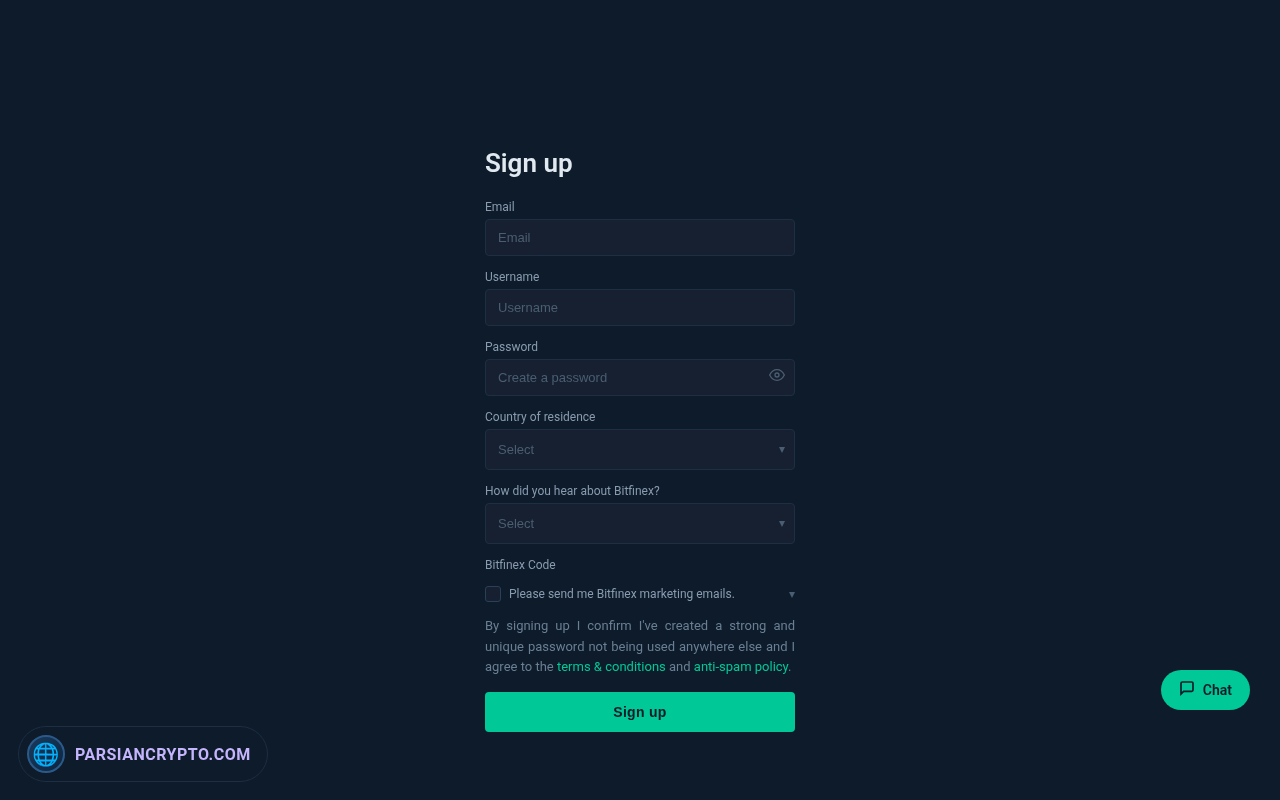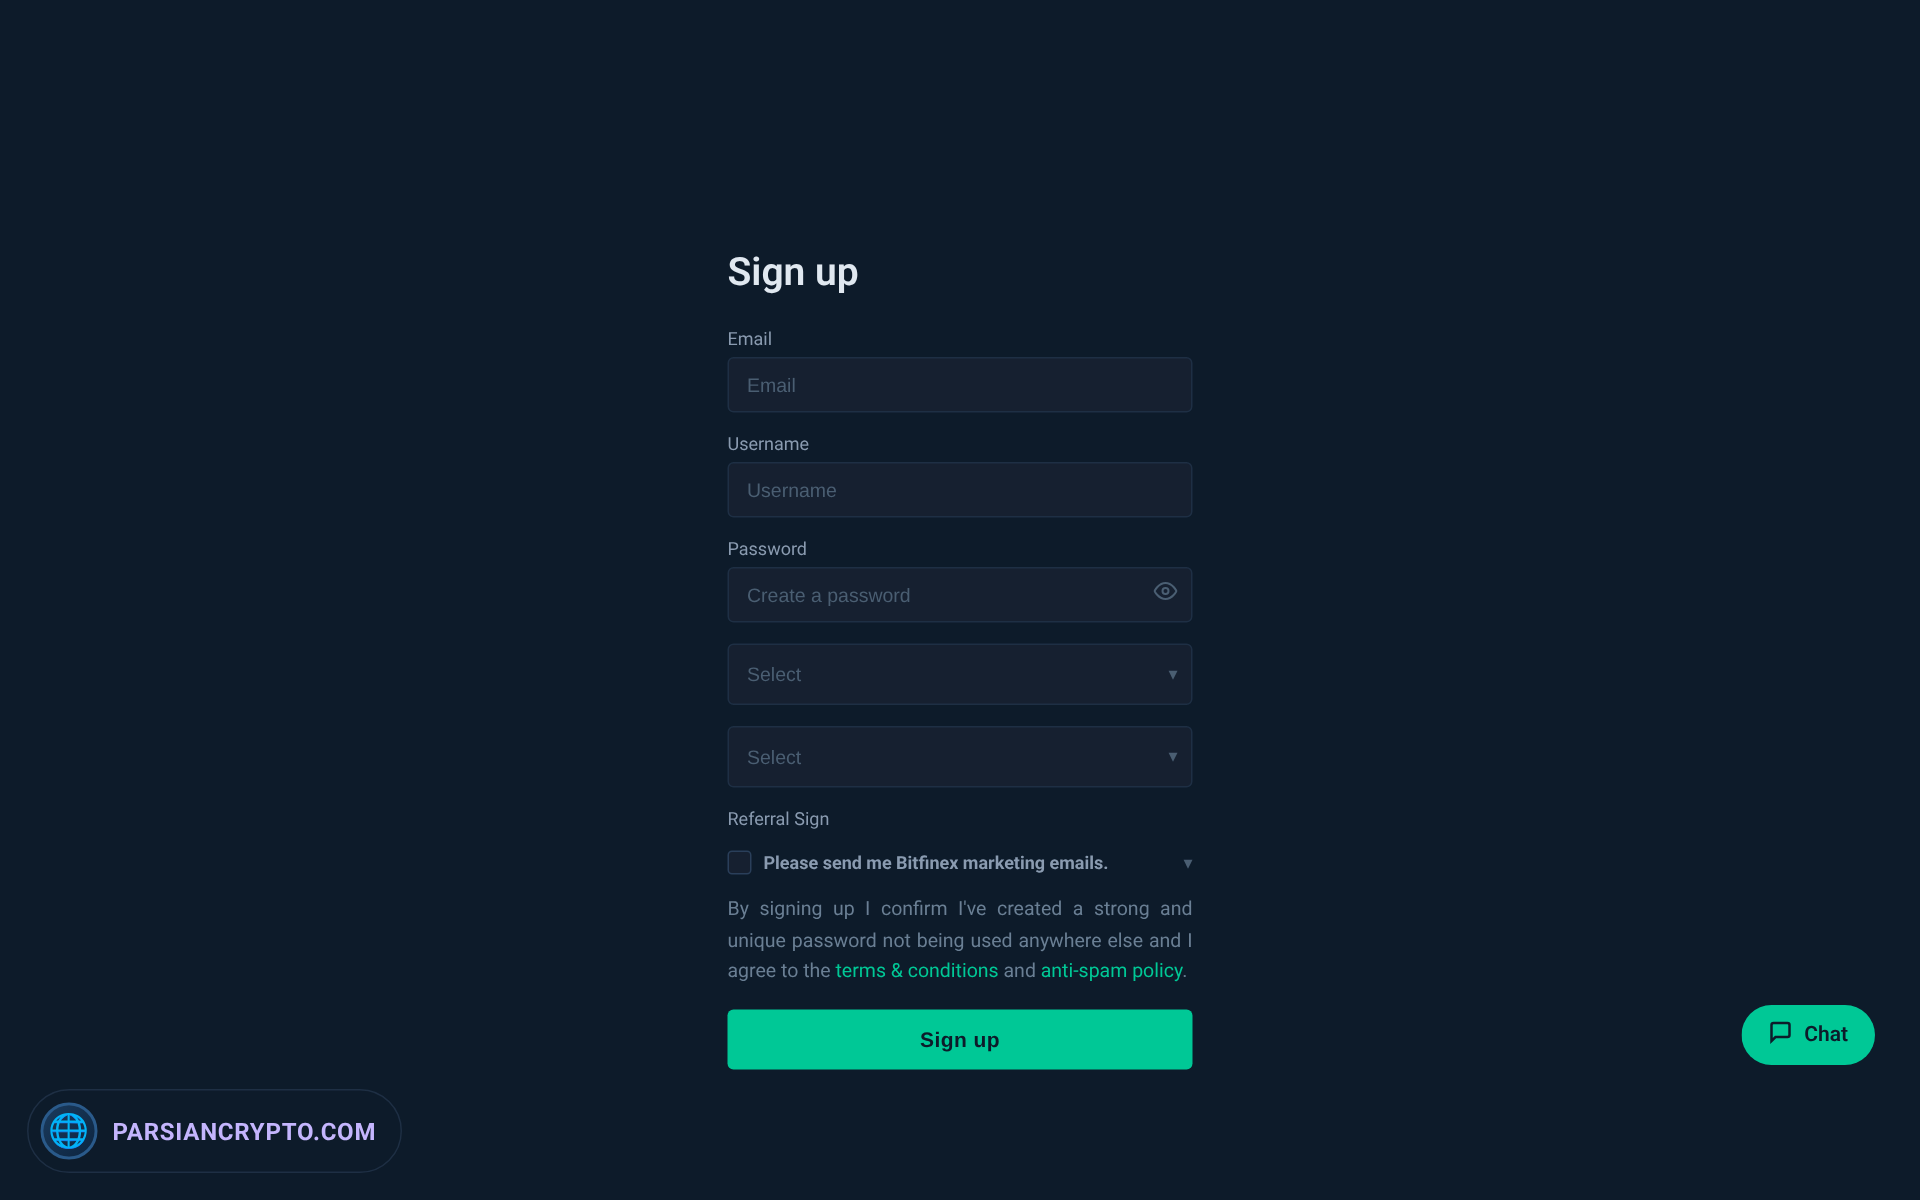--- a/index.html
+++ b/index.html
@@ -121,21 +121,20 @@
       border: 1px solid #2a3f5a;
       border-radius: 3px;
       flex-shrink: 0;
       cursor: pointer;
     }
 
     .checkbox-label {
       font-size: 12px;
       color: #8a9bb0;
       flex: 1;
-      font-weight: bold;
     }
 
     .expand-icon {
       color: #4a5e72;
       font-size: 12px;
       cursor: pointer;
     }
 
     .disclaimer-text {
       font-size: 13px;
@@ -246,49 +245,51 @@
           <svg width="16" height="16" viewBox="0 0 24 24" fill="none" stroke="currentColor" stroke-width="2">
             <path d="M1 12s4-8 11-8 11 8 11 8-4 8-11 8-11-8-11-8z"></path>
             <circle cx="12" cy="12" r="3"></circle>
           </svg>
         </span>
       </div>
     </div>
 
     
     <div class="field-group">
+      <label class="field-label">Country of residence</label>
       <div class="select-wrapper">
         <select>
           <option value="" disabled="" selected="">Select</option>
           <option value="us">United States</option>
           <option value="uk">United Kingdom</option>
           <option value="ca">Canada</option>
           <option value="au">Australia</option>
         </select>
         <span class="chevron-icon">▾</span>
       </div>
     </div>
 
     
     <div class="field-group">
+      <label class="field-label">How did you hear about Bitfinex?</label>
       <div class="select-wrapper">
         <select>
           <option value="" disabled="" selected="">Select</option>
           <option value="google">Google</option>
           <option value="social">Social Media</option>
           <option value="friend">Friend</option>
           <option value="other">Other</option>
         </select>
         <span class="chevron-icon">▾</span>
       </div>
     </div>
 
     
     <div class="field-group">
-      <label class="field-label">Referral Sign</label>
+      <label class="field-label">Bitfinex Code</label>
     </div>
 
     
     <div class="checkbox-row">
       <div class="checkbox-custom"></div>
       <span class="checkbox-label">Please send me Bitfinex marketing emails.</span>
       <span class="expand-icon">▾</span>
     </div>
 
     

